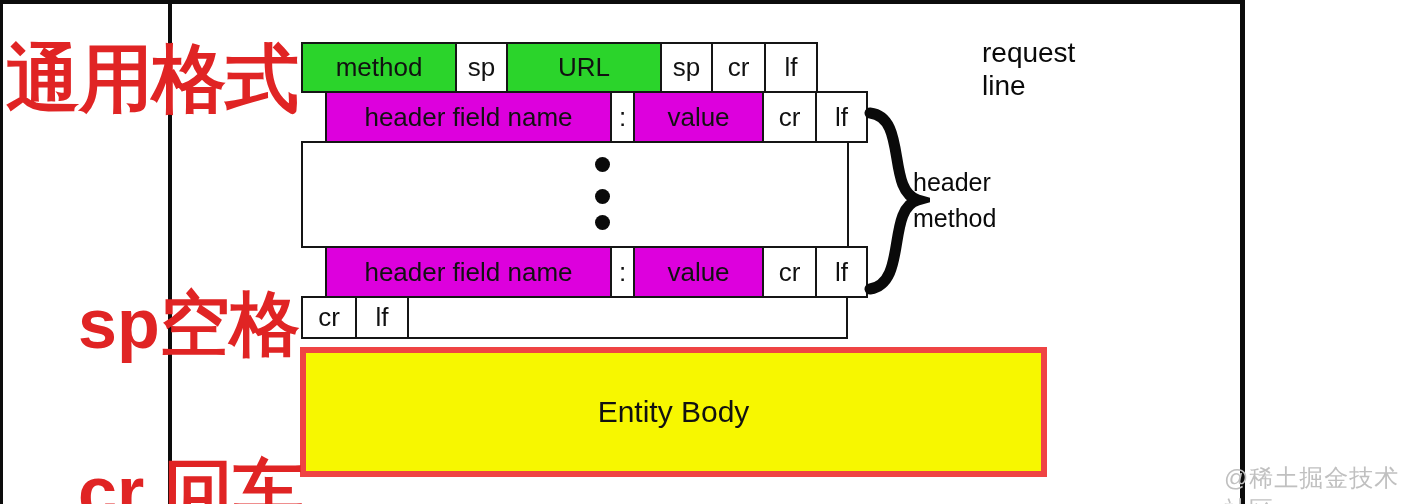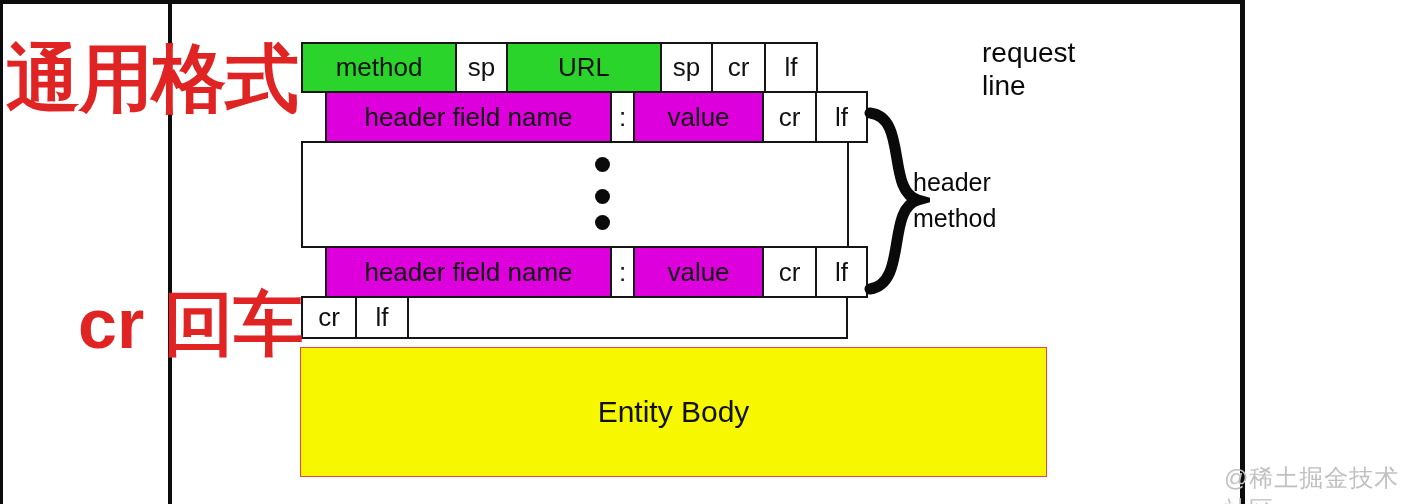--- a/index.html
+++ b/index.html
@@ -34,21 +34,21 @@
   #dots-box{position:absolute;left:301px;top:141px;width:548px;height:107px;border:2px solid #151515;background:#fff;z-index:1;}
   .dot{position:absolute;width:15px;height:15px;border-radius:50%;background:#0a0a0a;left:292px;}
   
   #row-blank{position:absolute;left:301px;top:296px;width:547px;height:43px;border:2px solid #151515;background:#fff;z-index:1;}
   #row-blank .sub{position:absolute;top:0;height:100%;border-right:2px solid #151515;display:flex;align-items:center;justify-content:center;font-size:26px;}
   #blank-cr{left:0;width:54px;}
   #blank-lf{left:54px;width:52px;}
   
   #entity-body{
     position:absolute;left:300px;top:347px;width:747px;height:130px;
-    background:var(--yellow);border:1px solid #ef4444;z-index:1;
+    background:var(--yellow);border:6px solid #ef4444;z-index:1;
     display:flex;align-items:center;justify-content:center;font-size:30px;
   }
   
   .side-label{position:absolute;text-align:left;font-size:28px;line-height:33px;color:#0a0a0a;z-index:1;}
   #label-request-line{left:982px;top:36px;width:126px;}
   #label-header-lines{left:913px;top:164px;width:116px;font-size:25px;line-height:36px;}
   #brace{position:absolute;left:858px;top:104px;z-index:1;}
   
   .annotation{position:absolute;color:var(--red);font-weight:bold;z-index:3;white-space:pre-line;}
   #annotation-title{left:6px;top:36px;font-size:74px;line-height:86px;letter-spacing:-1px;}
@@ -113,19 +113,20 @@
     <path d="M 12 9 C 50 13 28 87 60 96 C 28 105 50 179 12 185" fill="none" stroke="#0a0a0a" stroke-width="11" stroke-linecap="round"></path>
   </svg>
 
   <div id="label-header-lines" class="side-label">
     <div>header</div>
     <div>method</div>
   </div>
 
   <div id="annotation-title" class="annotation">通用格式</div>
   <div id="annotation-notes" class="annotation">
+    <div>sp空格</div>
     <div>cr 回车</div>
     
   </div>
 
   <div id="watermark">@稀土掘金技术社区</div>
 
 </div>
 
 </body></html>

